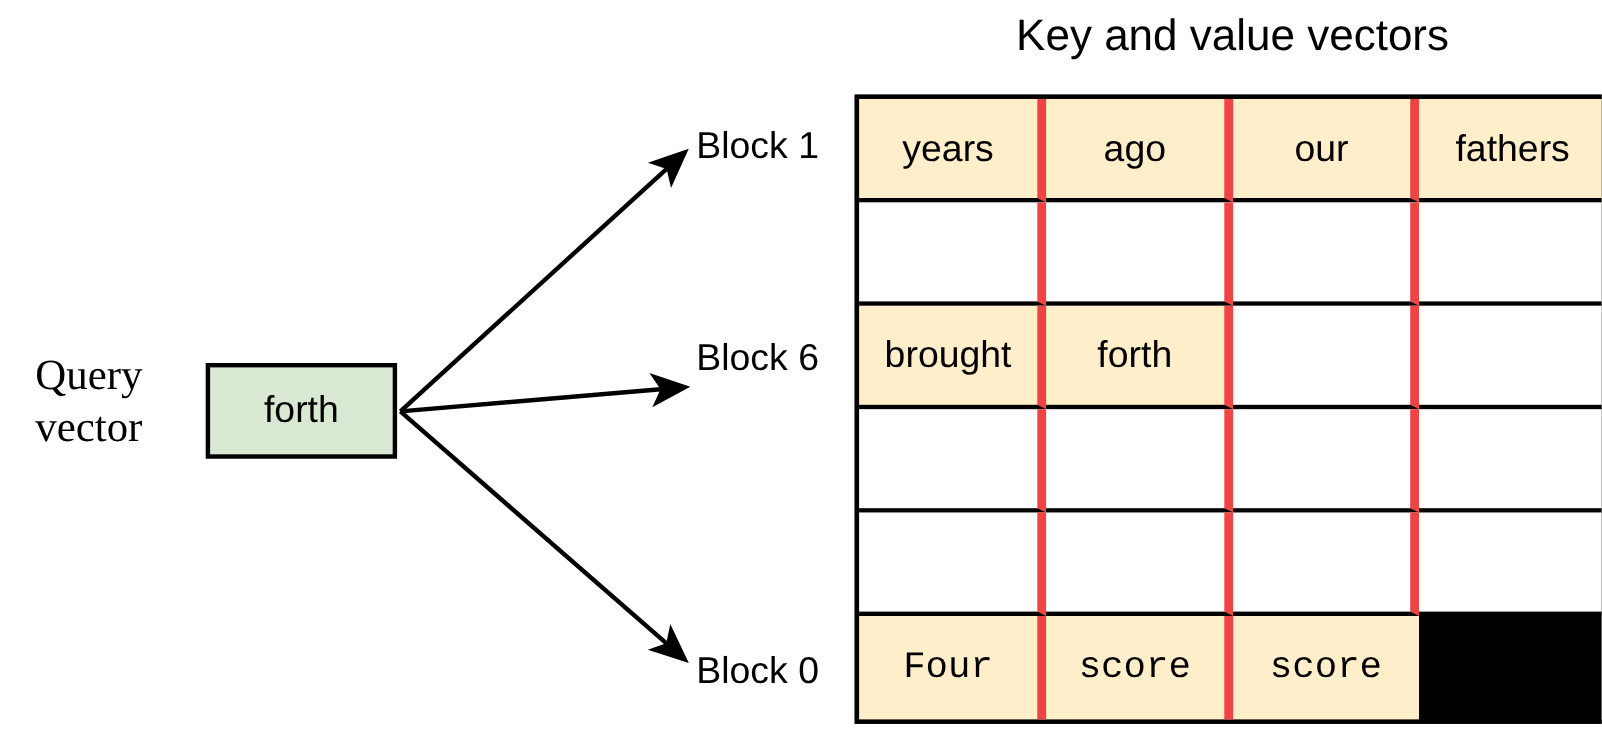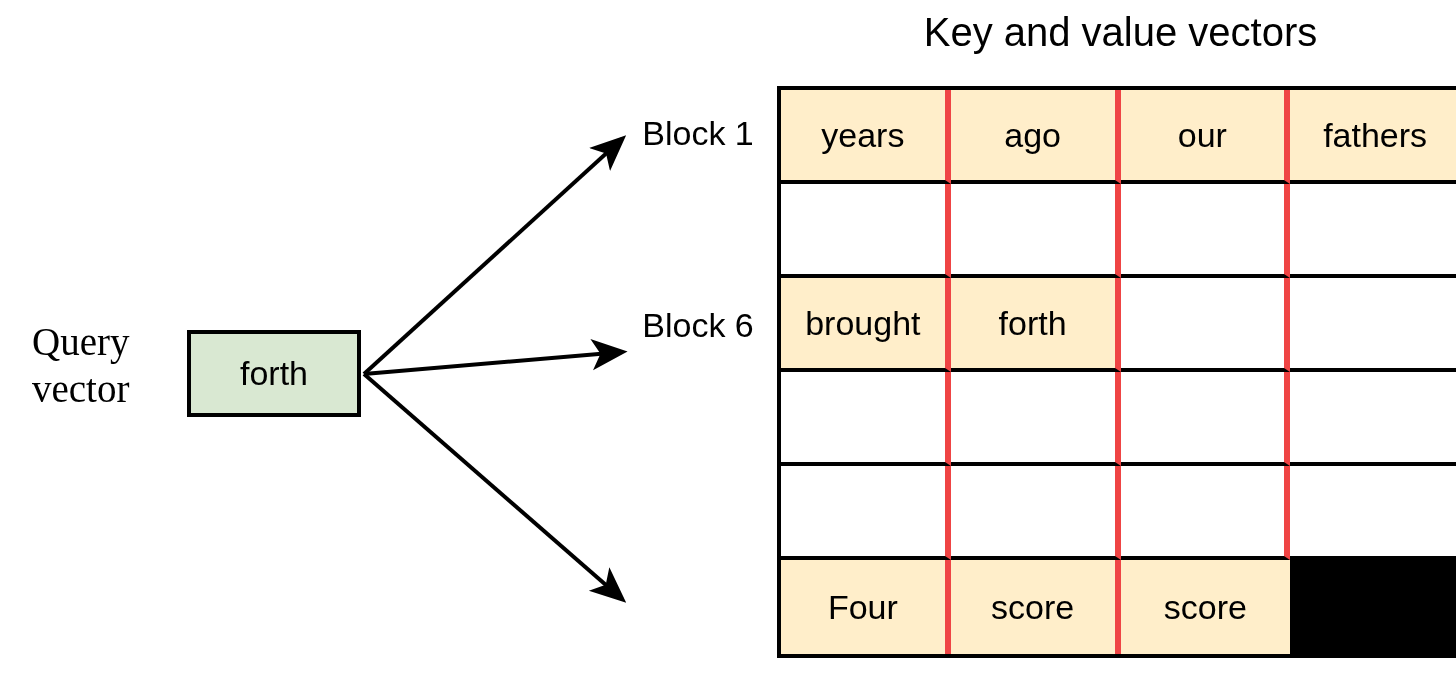--- a/index.html
+++ b/index.html
@@ -69,21 +69,21 @@
     height: 676px;
     pointer-events: none;
   }
 
   
   .block-label {
     position: absolute;
     font-size: 34px;
     line-height: 40px;
     white-space: nowrap;
-    text-align: center;
+    text-align: left;
     width: 130px;
     right: 717px;
   }
   #block-label-1 { top: 113px; }
   #block-label-2 { top: 305px; }
   #block-label-0 { top: 590px; }
 
   
   #grid {
     position: absolute;
@@ -99,28 +99,28 @@
     background: #000000;
     gap: 0px;
   }
   .cell {
     background: #ffffff;
     display: flex;
     align-items: center;
     justify-content: center;
     font-size: 34px;
     box-sizing: border-box;
-    border-right: 6px solid #ef4444;
+    border-right: 8px solid #ef4444;
     border-bottom: 4px solid #000000;
     margin: 0;
     overflow: hidden;
   }
   .cell.filled { background: #ffeeca; }
   .cell.lastcol { border-right: none; }
-  .cell.lastrow { border-bottom: none; }
+  .cell.lastrow { border-bottom: none; font-family: Liberation Mono, monospace; }
 </style>
 </head>
 <body>
 
 <div id="stage">
 
   <div id="title">Key and value vectors</div>
 
   <div id="query-label">
     <span>Query</span>
@@ -137,20 +137,21 @@
         <path d="M0,0.6 L9,4.5 L0,8.4 L2.2,4.5 Z" fill="#000000"></path>
       </marker>
     </defs>
     <line x1="340" y1="374" x2="598" y2="139" stroke="#000000" stroke-width="4" marker-end="url(#ah)"></line>
     <line x1="340" y1="374" x2="598" y2="352" stroke="#000000" stroke-width="4" marker-end="url(#ah)"></line>
     <line x1="340" y1="374" x2="598" y2="599" stroke="#000000" stroke-width="4" marker-end="url(#ah)"></line>
   </svg>
 
   <div class="block-label" id="block-label-1">Block 1</div>
   <div class="block-label" id="block-label-2">Block 6</div>
+  <div class="block-label" id="block-label-0">Block 0</div>
 
   <div id="grid">
       <div class="cell filled">years</div>
       <div class="cell filled">ago</div>
       <div class="cell filled">our</div>
       <div class="cell filled lastcol">fathers</div>
       <div class="cell"></div>
       <div class="cell"></div>
       <div class="cell"></div>
       <div class="cell lastcol"></div>

